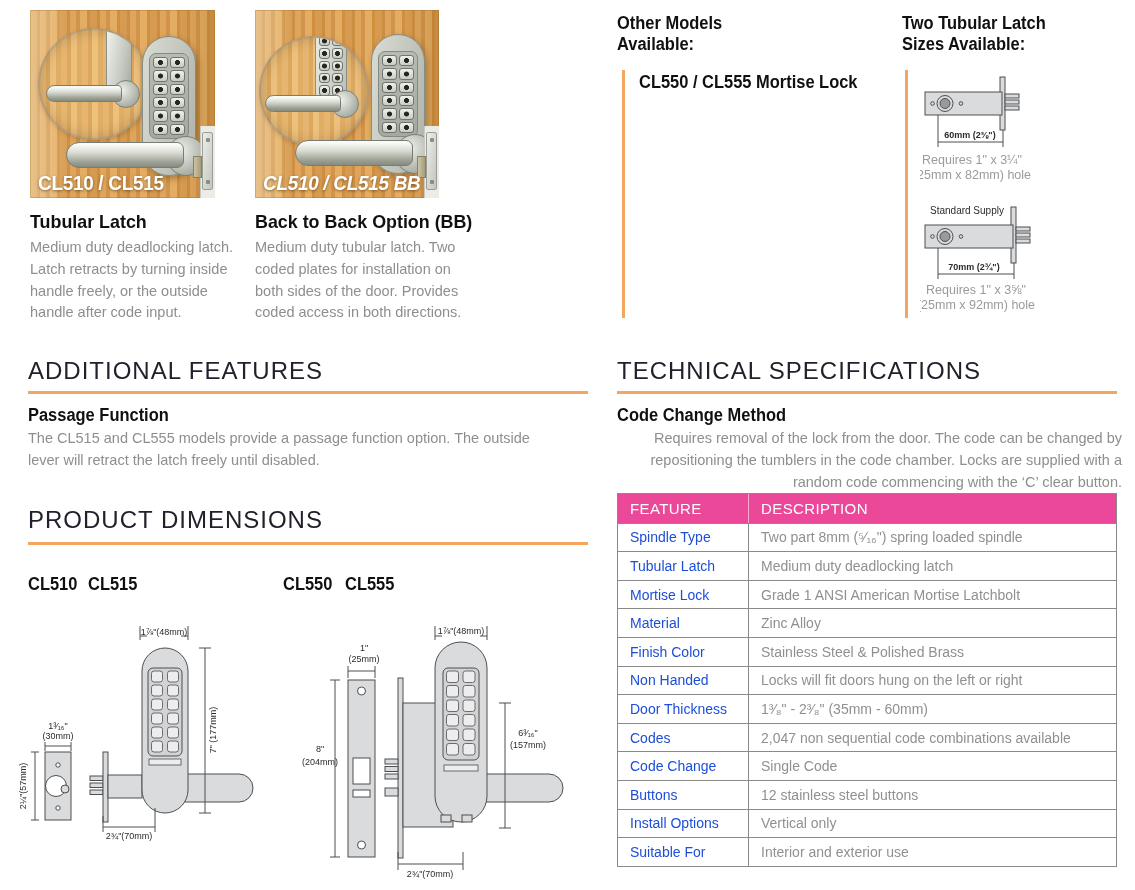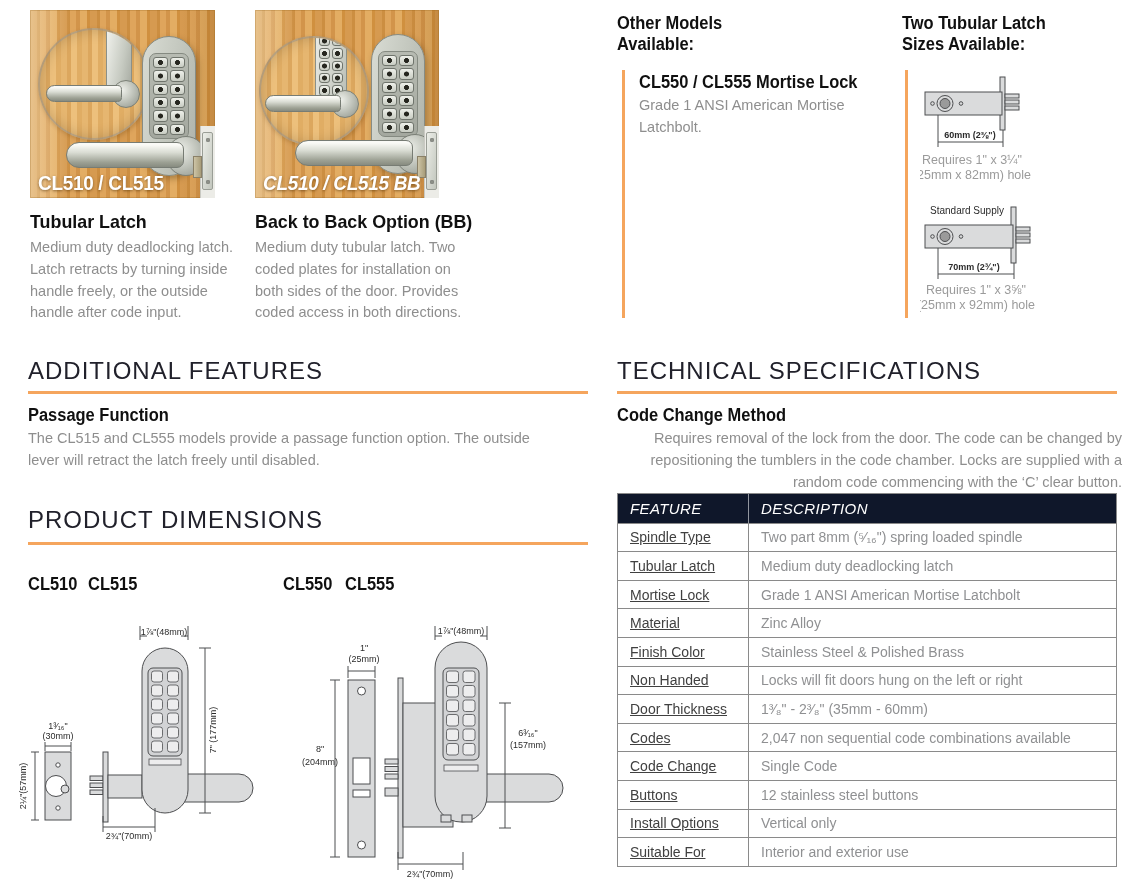--- a/index.html
+++ b/index.html
@@ -96,26 +96,25 @@
   .btn { fill:#ededee; stroke:#4d4e50; stroke-width:0.8; }
   .hole { fill:#ffffff; stroke:#4d4e50; stroke-width:1; }
 
   
   .spec-table {
     display:grid; grid-template-columns: 131px 1fr; grid-auto-rows: 28.6px;
     border: 1px solid #8a8a8a; font-size: 14px;
   }
   .spec-table > div { display:flex; align-items:center; padding-left: 12px; }
   .spec-table .th {
-    background:#0f172a; color:#fff; font-size:15px; letter-spacing:.4px;
+    background:#ec4899; color:#fff; font-size:15px; letter-spacing:.4px;
     border-right:1px solid rgba(255,255,255,.55);
-    font-style:italic;
   }
   .spec-table .th2 { border-right:none; }
-  .spec-table .tf { color:#404040; border-top:1px solid #8a8a8a; border-right:1px solid #8a8a8a;text-decoration:underline; }
+  .spec-table .tf { color:#1d4ed8; border-top:1px solid #8a8a8a; border-right:1px solid #8a8a8a; }
   .spec-table .td { color:#8f9092; border-top:1px solid #8a8a8a; }
 </style>
 </head>
 <body>
 
 <div class="page">
 
   <div class="abs photo" style="left:30px; top:10px;">
     <div class="inset" style="left:8px; top:18px; width:112px; height:112px;">
       <div class="abs silver" style="right:16px; top:-6px; width:26px; height:76px;"></div>
@@ -194,21 +193,20 @@
   <div class="abs bold-h h19" style="left:30px; top:211px;">Tubular Latch</div>
   <div class="abs gray" style="left:30px; top:237px; width:216px;">Medium duty deadlocking latch. Latch retracts by turning inside handle freely, or the outside handle after code input.</div>
 
   <div class="abs bold-h h19" style="left:255px; top:211px;">Back to Back Option (BB)</div>
   <div class="abs gray" style="left:255px; top:237px; width:212px;">Medium duty tubular latch. Two coded plates for installation on both sides of the door. Provides coded access in both directions.</div>
 
   <div class="abs bold-h h17" style="left:617px; top:13px;">Other Models</div>
   <div class="abs bold-h h17" style="left:617px; top:34px;">Available:</div>
   <div class="abs obar" style="left:622px; top:70px; height:248px;"></div>
   <div class="abs bold-h h17" style="left:639px; top:72px;">CL550 / CL555 Mortise Lock</div>
-  <div class="abs gray" style="left:639px; top:95px; width:210px;">Grade 1 ANSI American Mortise Latchbolt.</div>
 
   <div class="abs bold-h h17" style="left:902px; top:13px;">Two Tubular Latch</div>
   <div class="abs bold-h h17" style="left:902px; top:34px;">Sizes Available:</div>
   <div class="abs obar" style="left:905px; top:70px; height:248px;"></div>
 
   <svg class="abs" style="left:920px; top:70px;" width="205" height="125" viewBox="0 0 205 125">
     <rect class="part" x="80" y="7" width="5" height="53"></rect>
     <rect class="part" x="85" y="24" width="14" height="4"></rect>
     <rect class="part" x="85" y="30" width="14" height="4"></rect>
     <rect class="part" x="85" y="36" width="14" height="4"></rect>

